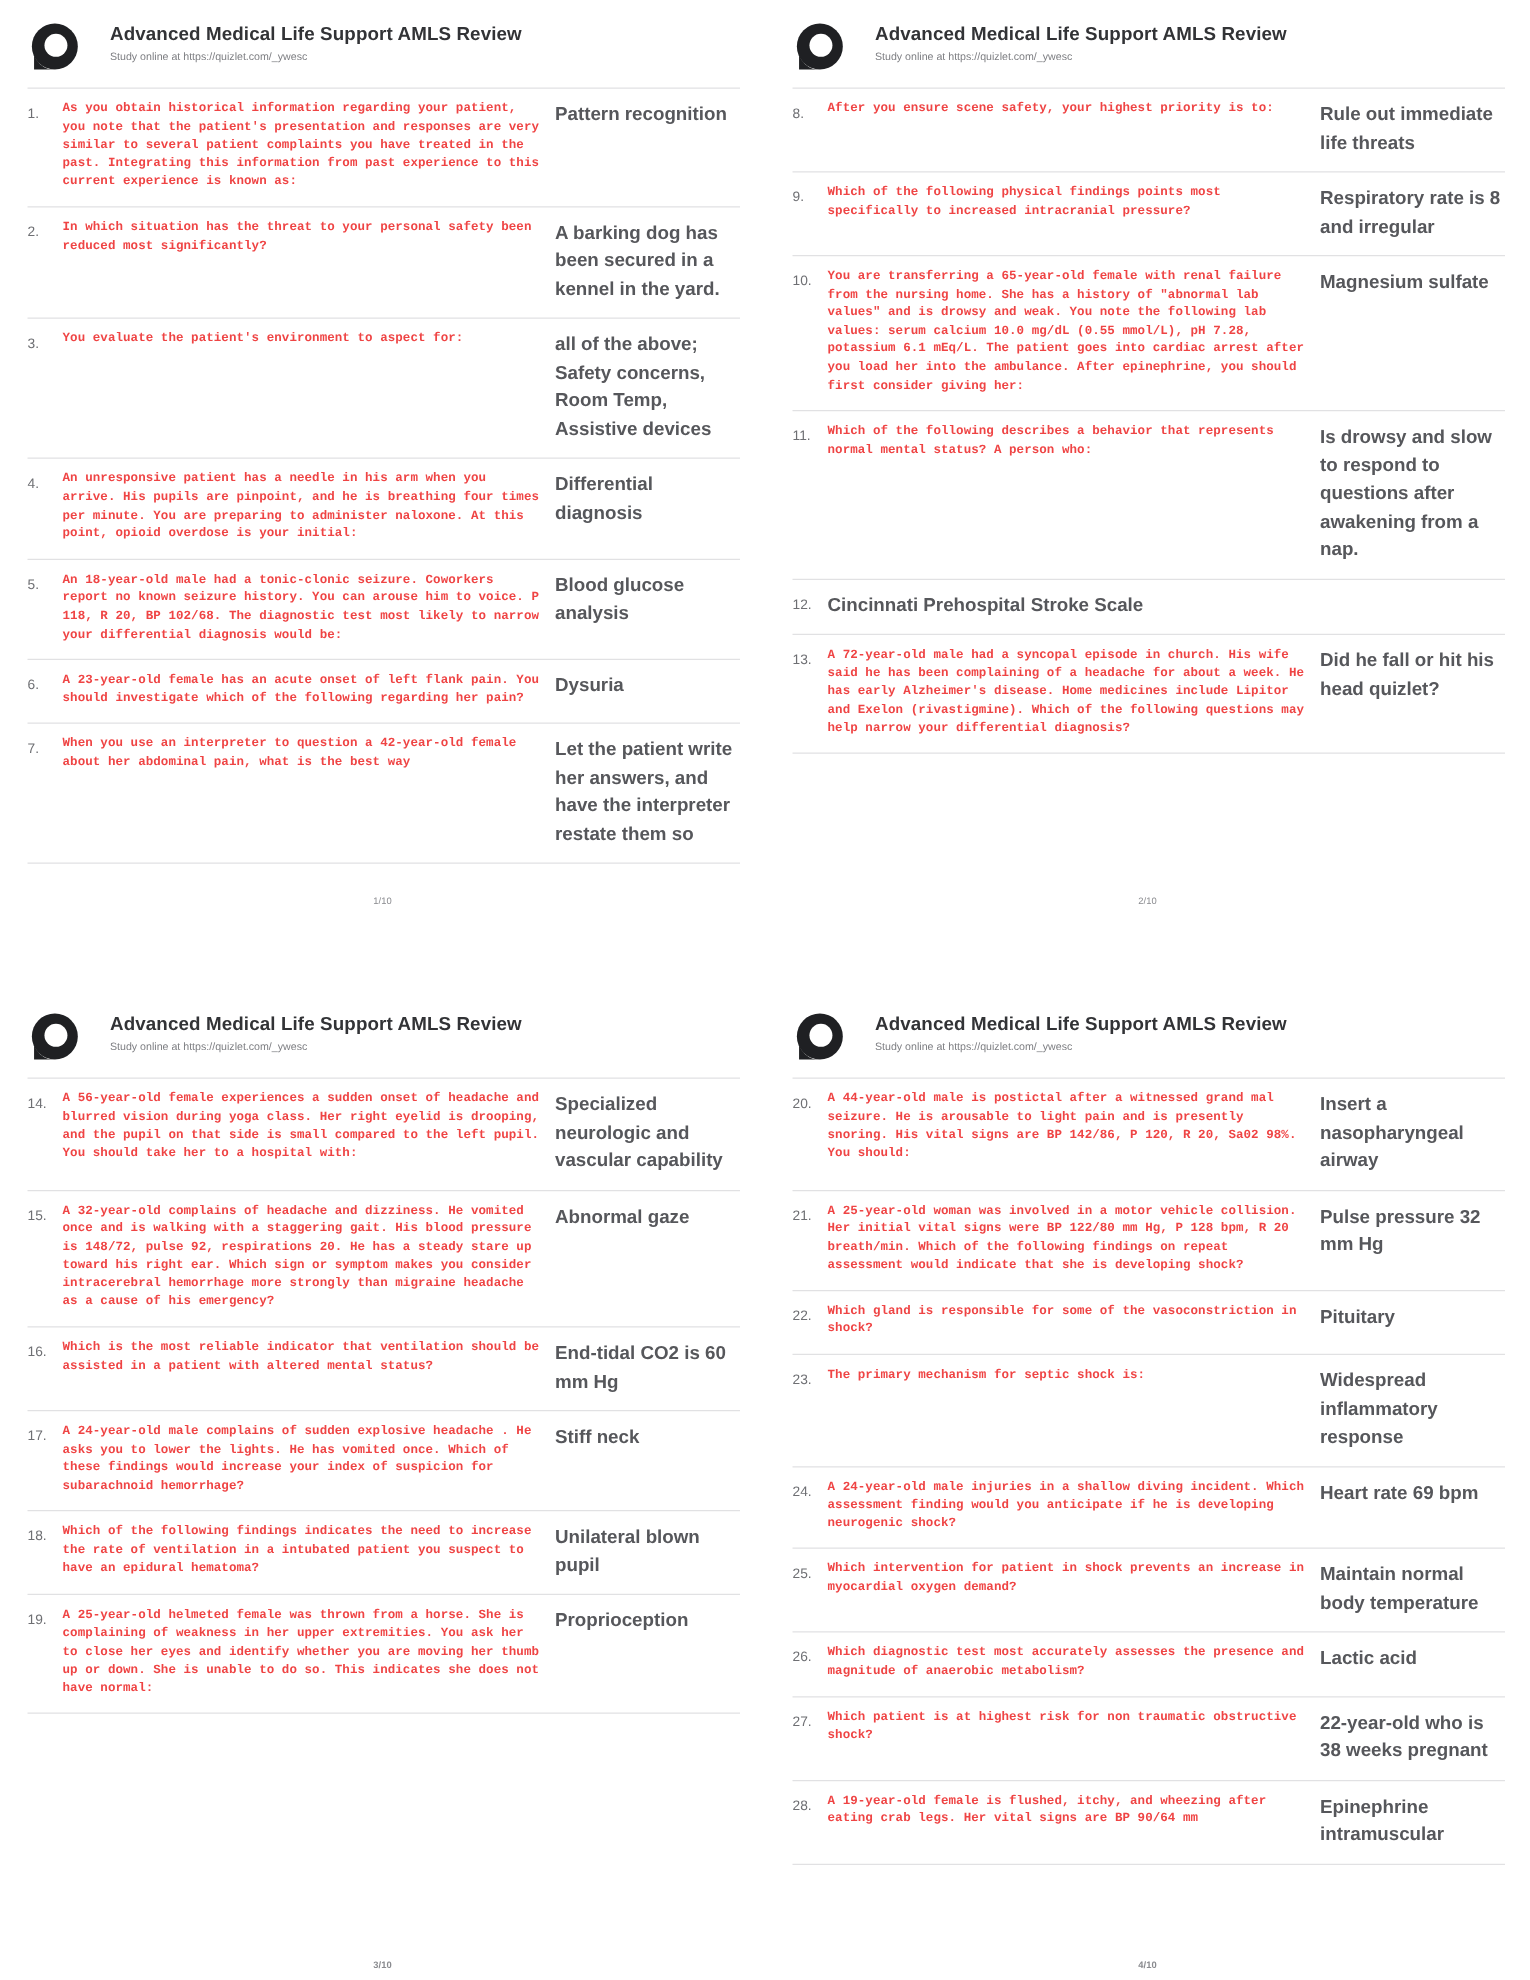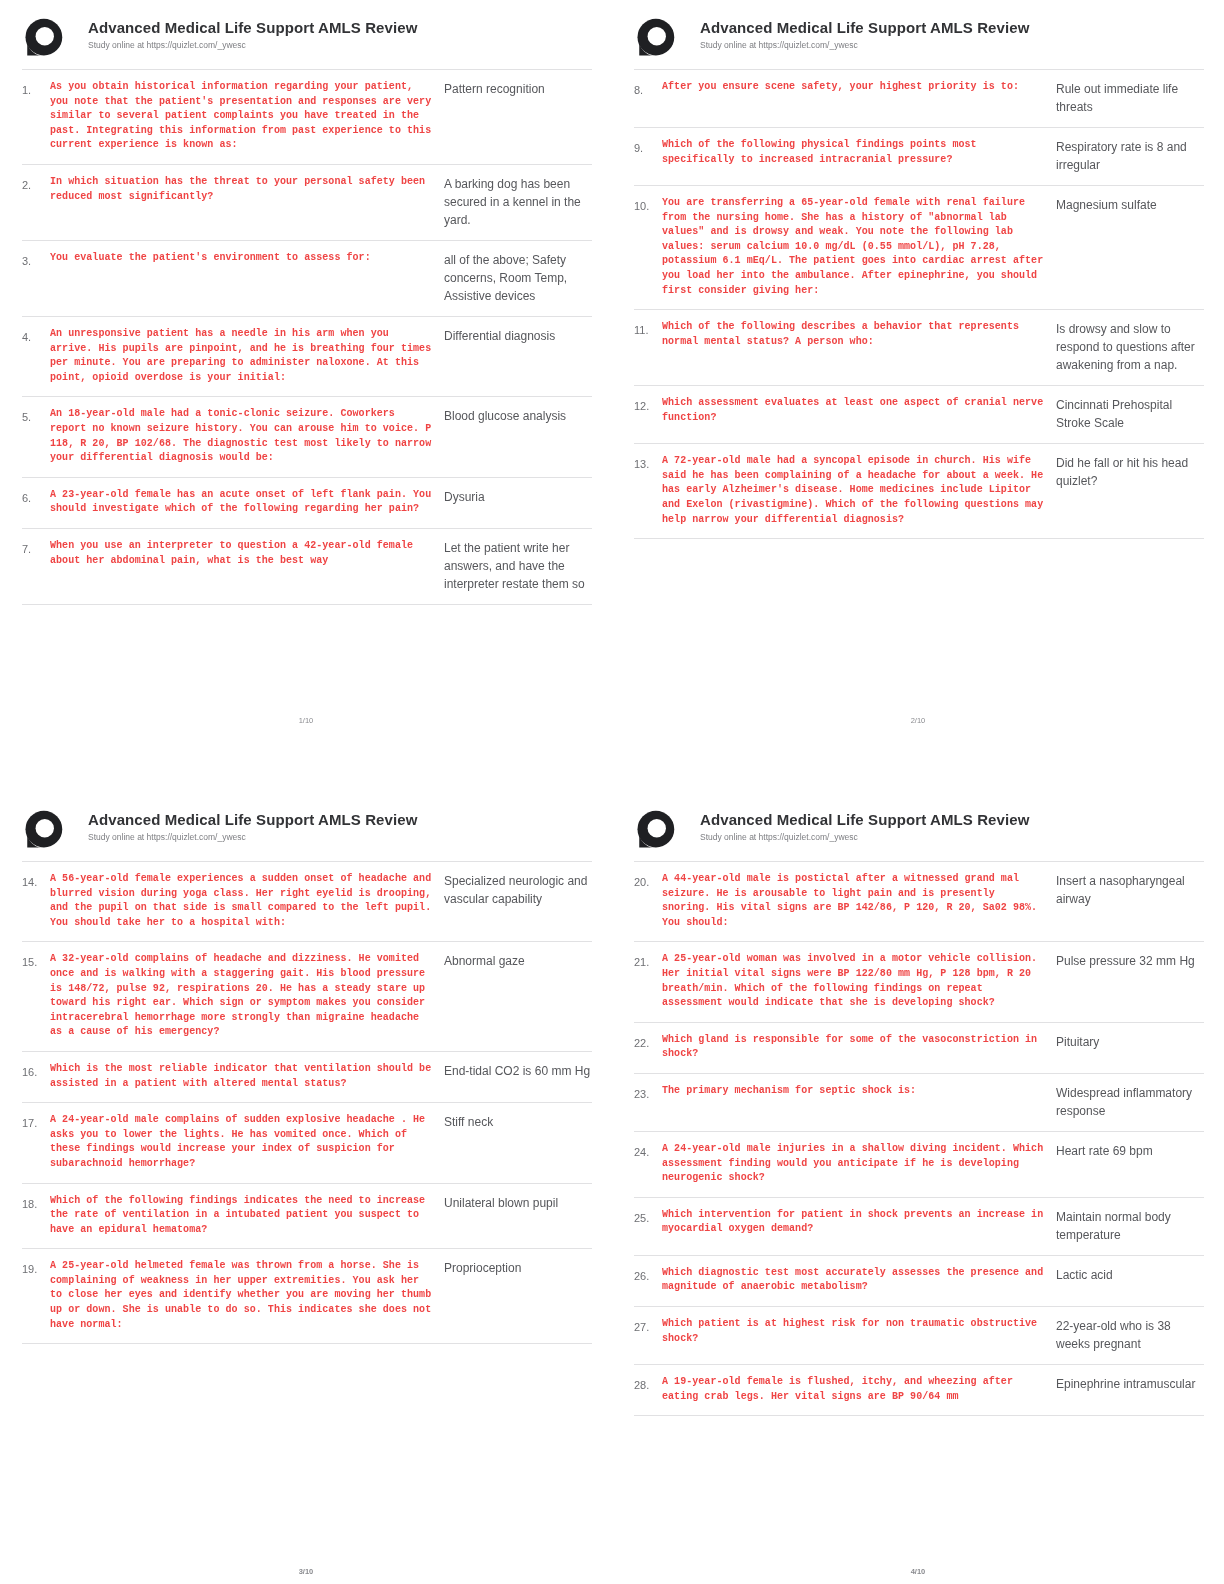--- a/index.html
+++ b/index.html
@@ -15,21 +15,21 @@
   .hdr .tblock{padding-top:3px;}
   .title{font-size:15px;font-weight:700;color:#323336;letter-spacing:.1px;line-height:1.25;}
   .subtitle{font-size:8.5px;color:#7d7e82;margin-top:2px;}
   .row{display:flex;align-items:flex-start;padding:10px 0 11px 0;
        border-bottom:1px solid #e1e1e3;}
   .row:last-child{border-bottom:none;}
   .num{flex:0 0 22px;margin-right:6px;font-size:11px;color:#6e6f73;
        text-align:left;padding-top:3px;line-height:1.4;}
   .q{flex:0 0 386px;margin-right:8px;font-size:10px;font-weight:700;
      color:#ef4444;line-height:1.46;letter-spacing:.05px;font-family:Liberation Mono, monospace;}
-  .a{flex:1 1 auto;font-size:12px;font-weight:400;color:#56575b;line-height:1.5;}
+  .a{flex:1 1 auto;font-size:15px;font-weight:700;color:#56575b;line-height:1.5;}
   .foot{position:absolute;left:0;right:0;text-align:center;font-size:7.5px;color:#8a8b8f;}
   .page.p0 .foot,.page.p1 .foot{top:716px;}
   .page.p2 .foot,.page.p3 .foot{top:775px;font-weight:bold;}
 </style>
 </head>
 <body>
 
 <div class="sheet" id="sheet">
     <div class="page p0">
       <div class="hdr">
@@ -48,21 +48,21 @@
         <div class="q">As you obtain historical information regarding your patient, you note that the patient's presentation and responses are very similar to several patient complaints you have treated in the past. Integrating this information from past experience to this current experience is known as:</div>
         <div class="a">Pattern recognition</div>
       </div>
       <div class="row">
         <div class="num">2.</div>
         <div class="q">In which situation has the threat to your personal safety been reduced most significantly?</div>
         <div class="a">A barking dog has been secured in a kennel in the yard.</div>
       </div>
       <div class="row">
         <div class="num">3.</div>
-        <div class="q">You evaluate the patient's environment to assess for:</div>
+        <div class="q">You evaluate the patient's environment to aspect for:</div>
         <div class="a">all of the above; Safety concerns, Room Temp, Assistive devices</div>
       </div>
       <div class="row">
         <div class="num">4.</div>
         <div class="q">An unresponsive patient has a needle in his arm when you arrive. His pupils are pinpoint, and he is breathing four times per minute. You are preparing to administer naloxone. At this point, opioid overdose is your initial:</div>
         <div class="a">Differential diagnosis</div>
       </div>
       <div class="row">
         <div class="num">5.</div>
         <div class="q">An 18-year-old male had a tonic-clonic seizure. Coworkers report no known seizure history. You can arouse him to voice. P 118, R 20, BP 102/68. The diagnostic test most likely to narrow your differential diagnosis would be:</div>
@@ -107,21 +107,20 @@
         <div class="q">You are transferring a 65-year-old female with renal failure from the nursing home. She has a history of "abnormal lab values" and is drowsy and weak. You note the following lab values: serum calcium 10.0 mg/dL (0.55 mmol/L), pH 7.28, potassium 6.1 mEq/L. The patient goes into cardiac arrest after you load her into the ambulance. After epinephrine, you should first consider giving her:</div>
         <div class="a">Magnesium sulfate</div>
       </div>
       <div class="row">
         <div class="num">11.</div>
         <div class="q">Which of the following describes a behavior that represents normal mental status? A person who:</div>
         <div class="a">Is drowsy and slow to respond to questions after awakening from a nap.</div>
       </div>
       <div class="row">
         <div class="num">12.</div>
-        <div class="q">Which assessment evaluates at least one aspect of cranial nerve function?</div>
         <div class="a">Cincinnati Prehospital Stroke Scale</div>
       </div>
       <div class="row">
         <div class="num">13.</div>
         <div class="q">A 72-year-old male had a syncopal episode in church. His wife said he has been complaining of a headache for about a week. He has early Alzheimer's disease. Home medicines include Lipitor and Exelon (rivastigmine). Which of the following questions may help narrow your differential diagnosis?</div>
         <div class="a">Did he fall or hit his head quizlet?</div>
       </div>
       <div class="foot">2/10</div>
     </div>
     <div class="page p2">

